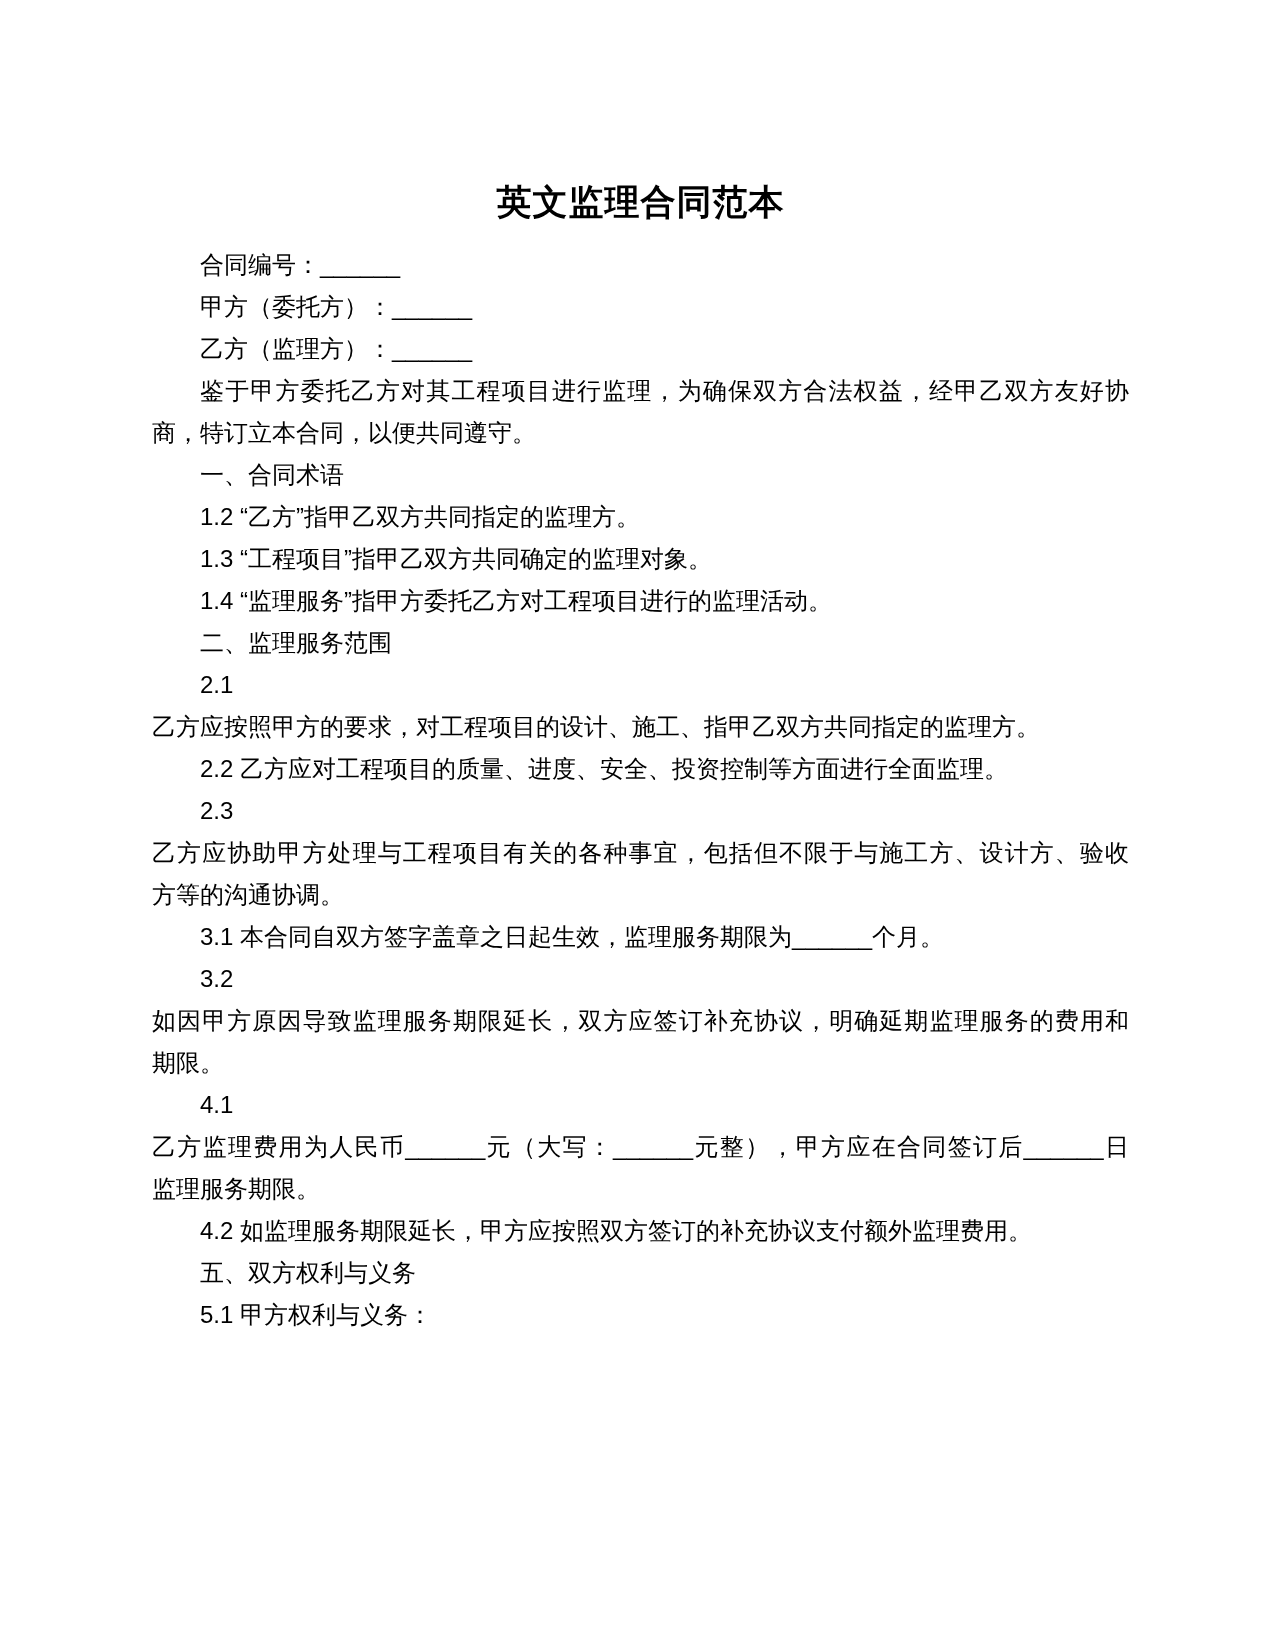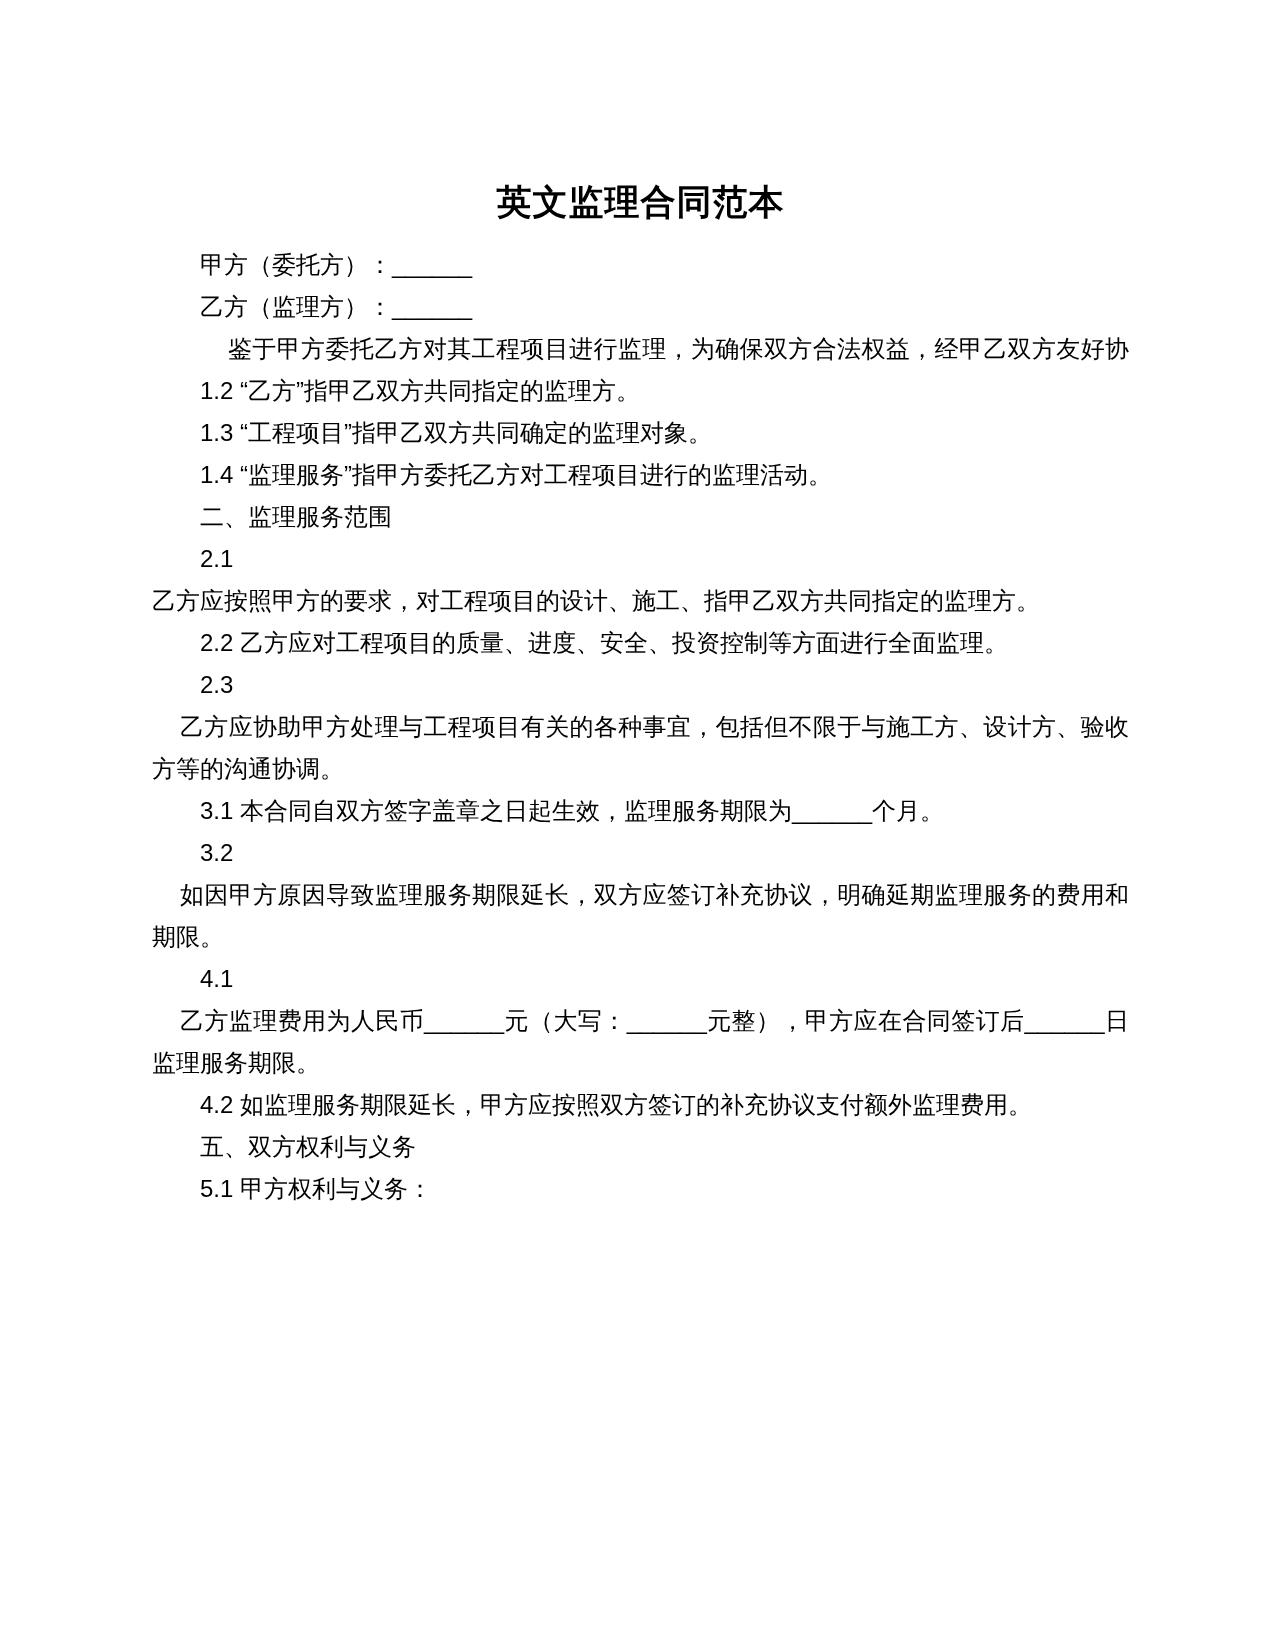--- a/index.html
+++ b/index.html
@@ -34,32 +34,34 @@
     line-height: 42px;
     white-space: pre-wrap;
     text-align: left;
   }
   .indent {
     text-indent: 48px;
   }
   .justify {
     text-align: justify;
     text-align-last: justify;
-    margin-left: 28px;
   }
 </style>
 </head>
 <body>
 
 <div class="page">
   <div class="doc-title">英文监理合同范本</div>
 
+  <div class="line indent">合同编号：______</div>
   <div class="line indent">甲方（委托方）：______</div>
   <div class="line indent">乙方（监理方）：______</div>
   <div class="line indent justify">鉴于甲方委托乙方对其工程项目进行监理，为确保双方合法权益，经甲乙双方友好协</div>
+  <div class="line">商，特订立本合同，以便共同遵守。</div>
+  <div class="line indent">一、合同术语</div>
   <div class="line indent">1.2 “乙方”指甲乙双方共同指定的监理方。</div>
   <div class="line indent">1.3 “工程项目”指甲乙双方共同确定的监理对象。</div>
   <div class="line indent">1.4 “监理服务”指甲方委托乙方对工程项目进行的监理活动。</div>
   <div class="line indent">二、监理服务范围</div>
   <div class="line indent">2.1</div>
   <div class="line">乙方应按照甲方的要求，对工程项目的设计、施工、指甲乙双方共同指定的监理方。</div>
   <div class="line indent">2.2 乙方应对工程项目的质量、进度、安全、投资控制等方面进行全面监理。</div>
   <div class="line indent">2.3</div>
   <div class="line justify">乙方应协助甲方处理与工程项目有关的各种事宜，包括但不限于与施工方、设计方、验收</div>
   <div class="line">方等的沟通协调。</div>

